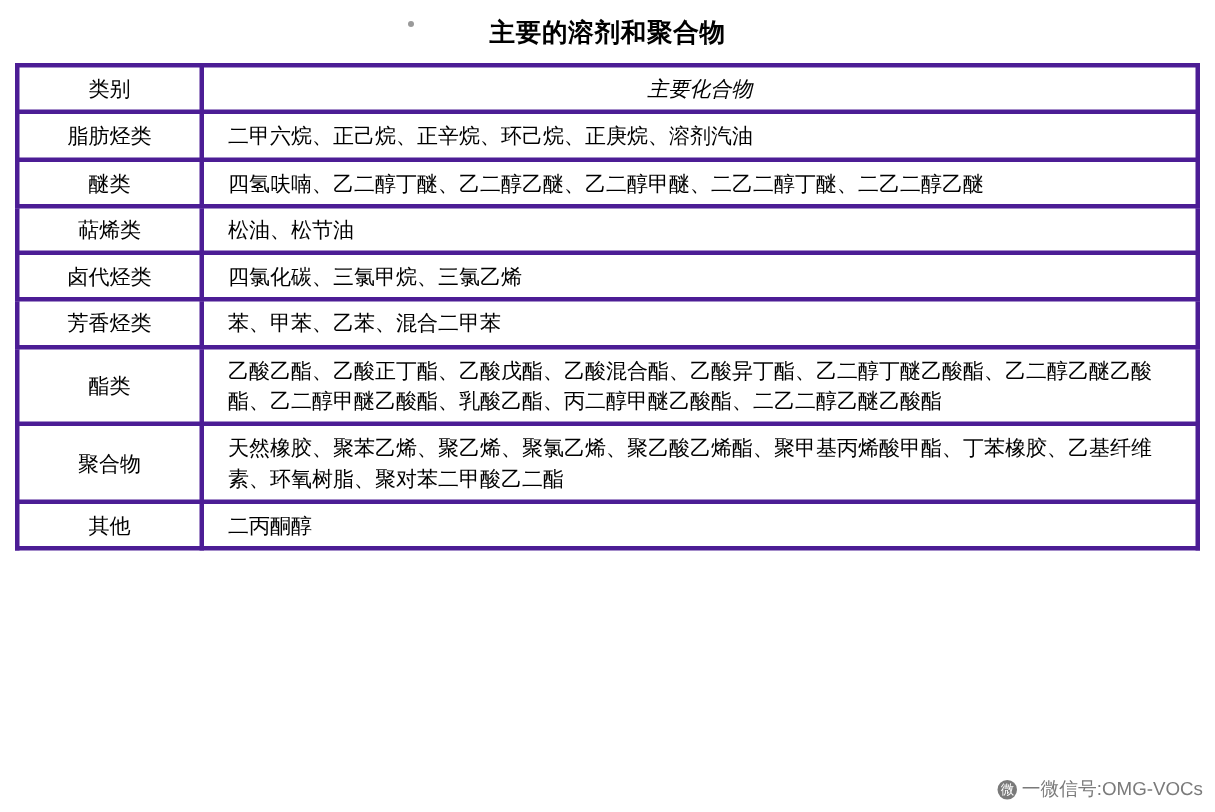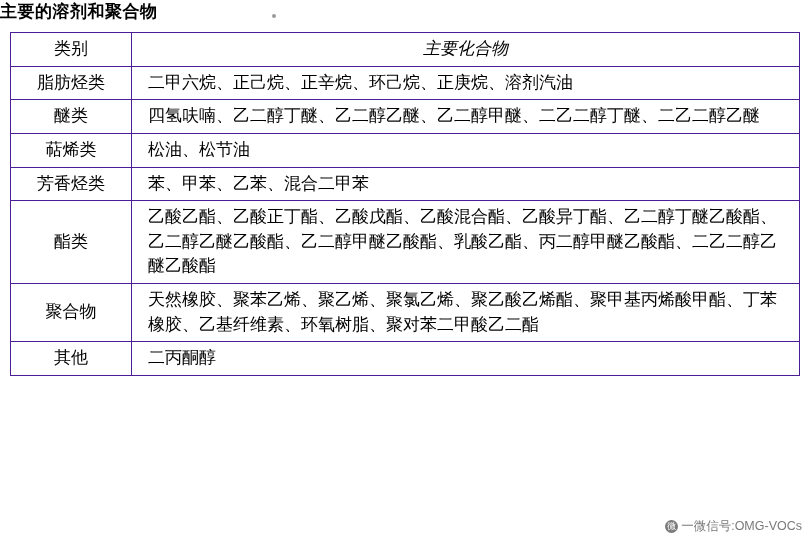--- a/index.html
+++ b/index.html
@@ -15,39 +15,41 @@
     overflow: hidden;
     position: relative;
   }
   .page {
     width: 810px;
     height: 541px;
     position: relative;
     box-sizing: border-box;
   }
   .doc-title {
+    text-align: center;
     font-size: 17px;
     font-weight: bold;
+    padding-top: 10px;
     padding-bottom: 9px;
     letter-spacing: 0.5px;
   }
   .table-wrap {
     padding: 0 10px;
     box-sizing: border-box;
   }
   table.main-table {
     border-collapse: collapse;
     width: 790px;
     table-layout: fixed;
   }
   table.main-table td {
-    border: 1px solid #4c1d95;
+    border: 3px solid #4c1d95;
     vertical-align: middle;
     padding: 4px 16px;
-    font-size: 17px;
+    font-size: 14px;
     line-height: 1.45;
   }
   td.cat-cell {
     width: 88px;
     text-align: center;
     white-space: nowrap;
   }
   td.val-cell {
     text-align: left;
   }
@@ -113,20 +115,24 @@
         </tr>
         <tr>
           <td class="cat-cell">醚类</td>
           <td class="val-cell">四氢呋喃、乙二醇丁醚、乙二醇乙醚、乙二醇甲醚、二乙二醇丁醚、二乙二醇乙醚</td>
         </tr>
         <tr>
           <td class="cat-cell">萜烯类</td>
           <td class="val-cell">松油、松节油</td>
         </tr>
         <tr>
+          <td class="cat-cell">卤代烃类</td>
+          <td class="val-cell">四氯化碳、三氯甲烷、三氯乙烯</td>
+        </tr>
+        <tr>
           <td class="cat-cell">芳香烃类</td>
           <td class="val-cell">苯、甲苯、乙苯、混合二甲苯</td>
         </tr>
         <tr>
           <td class="cat-cell">酯类</td>
           <td class="val-cell">乙酸乙酯、乙酸正丁酯、乙酸戊酯、乙酸混合酯、乙酸异丁酯、乙二醇丁醚乙酸酯、乙二醇乙醚乙酸酯、乙二醇甲醚乙酸酯、乳酸乙酯、丙二醇甲醚乙酸酯、二乙二醇乙醚乙酸酯</td>
         </tr>
         <tr>
           <td class="cat-cell">聚合物</td>
           <td class="val-cell">天然橡胶、聚苯乙烯、聚乙烯、聚氯乙烯、聚乙酸乙烯酯、聚甲基丙烯酸甲酯、丁苯橡胶、乙基纤维素、环氧树脂、聚对苯二甲酸乙二酯</td>

